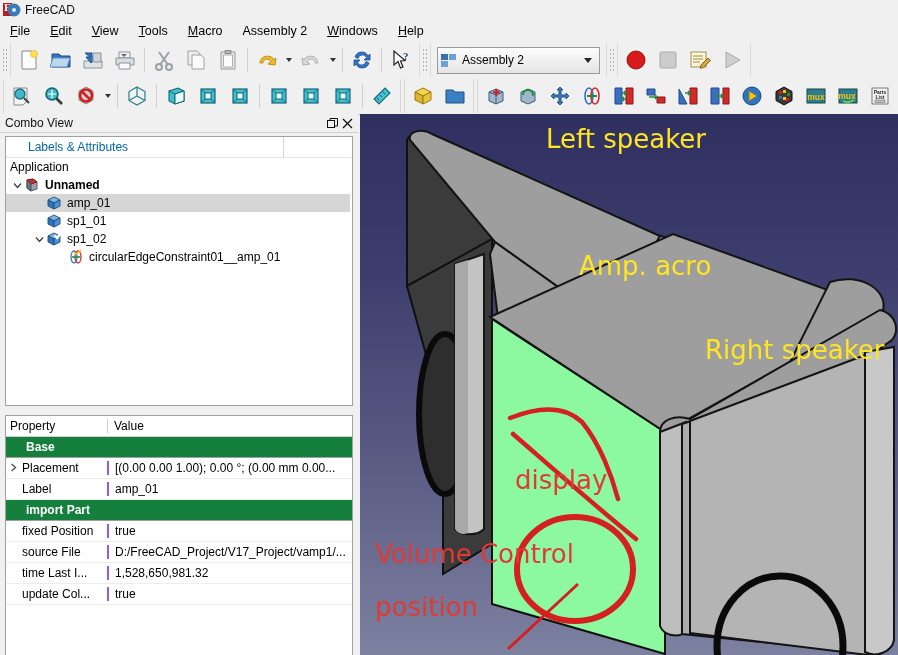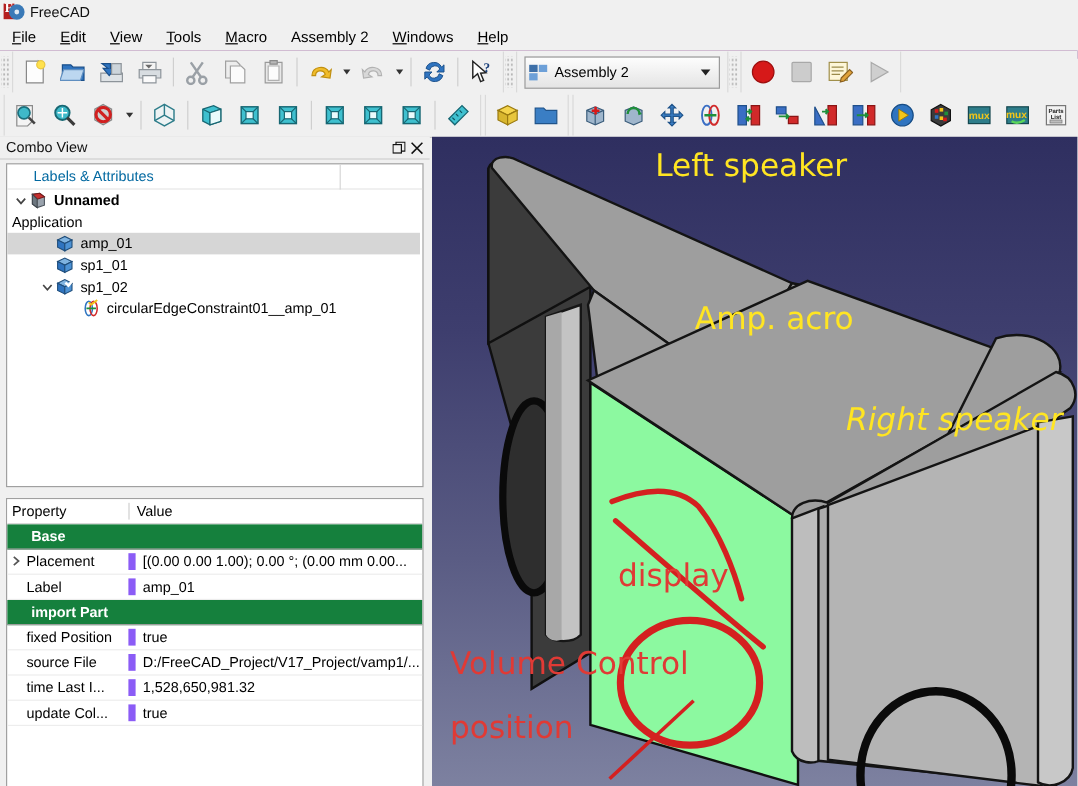--- a/index.html
+++ b/index.html
@@ -207,21 +207,21 @@
     width: 101px; box-sizing: border-box;
     display: flex; align-items: center; overflow: hidden;
     white-space: nowrap;
   }
   .prop-row .c1 .exp {
     width: 14px; text-align: center; color: #555; font-size: 9px;
     flex-shrink: 0;
   }
   .prop-row .c1 .pname { padding-left: 2px; }
   .prop-row .c2 {
-    flex: 1; padding-left: 6px; border-left: 6px solid #8b5cf6;
+    flex: 1; padding-left: 6px; border-left: 2px solid #8b5cf6;
     white-space: nowrap; overflow: hidden;
   }
   .prop-row.group {
     background: #15803d; color: #fff; font-weight: bold;
     border-bottom: 1px solid #9e9e9e;
   }
   .prop-row.group .c1 { width: 100%; padding-left: 20px; }
 
   
   .view3d {
@@ -601,38 +601,38 @@
         <svg width="11" height="11" viewBox="0 0 11 11">
           <path d="M1 1 L10 10 M10 1 L1 10" stroke="#111" stroke-width="1.3"></path>
         </svg>
       </div>
     </div>
 
 
     <div class="tree-panel">
       <div class="tree-colsep"></div>
       <div class="tree-head">Labels &amp; Attributes</div>
+      <div class="tree-row" style="padding-left:4px;">
+        <span class="tlabel">Application</span>
+      </div>
+
       <div class="tree-row" style="padding-left:4px;">
         <span class="twisty">
           <svg width="9" height="9" viewBox="0 0 9 9">
               <path d="M1 2.5 L4.5 6.5 L8 2.5" fill="none" stroke="#444" stroke-width="1.4"></path>
             </svg>
         </span>
         <span class="ticon">
           <svg width="16" height="16" viewBox="0 0 16 16">
             <path d="M3 3 L9 2 L13 5 L13 12 L7 14 L3 11 Z" fill="#9aa3ad" stroke="#4a525a" stroke-width=".9"></path>
             <path d="M9 2 L13 5 L7 7 L3 3 Z" fill="#c53030" stroke="#7a1a1a" stroke-width=".9"></path>
             <path d="M3 3 L7 7 L7 14 L3 11 Z" fill="#6d7780" stroke="#40474e" stroke-width=".9"></path>
           </svg>
         </span>
         <span class="tlabel bold">Unnamed</span>
-      </div>
-
-      <div class="tree-row" style="padding-left:4px;">
-        <span class="tlabel">Application</span>
       </div>
 
       <div class="tree-row selected" style="padding-left:40px; margin-right:2px;">
         <span class="ticon">
           <svg width="16" height="16" viewBox="0 0 16 16">
             <path d="M2 5 L8 2 L14 5 L8 8 Z" fill="#7fb3e0" stroke="#1f4d7a" stroke-width=".9"></path>
             <path d="M2 5 L8 8 L8 14 L2 11 Z" fill="#2f74c0" stroke="#1f4d7a" stroke-width=".9"></path>
             <path d="M14 5 L8 8 L8 14 L14 11 Z" fill="#4d92d4" stroke="#1f4d7a" stroke-width=".9"></path>
           </svg>
         </span>
@@ -814,19 +814,19 @@
       <g stroke="#d42020" fill="none" stroke-width="6">
         <ellipse cx="215" cy="455" rx="58" ry="52"></ellipse>
       </g>
       <g stroke="#d42020" fill="none" stroke-width="3">
         <path d="M218 470 L148 535"></path>
       </g>
     </svg>
 
     <div class="anno yellow" style="left:186px; top:10px; font-size:26px;">Left speaker</div>
     <div class="anno yellow" style="left:219px; top:137px; font-size:26px;">Amp. acro</div>
-    <div class="anno yellow" style="left:345px; top:221px; font-size:26px;font-style:italic;">Right speaker</div>
+    <div class="anno yellow" style="left:345px; top:221px; font-size:26px;">Right speaker</div>
     <div class="anno red" style="left:155px; top:351px; font-size:26px;">display</div>
     <div class="anno red" style="left:15px; top:425px; font-size:26px;">Volume Control</div>
     <div class="anno red" style="left:15px; top:478px; font-size:26px;">position</div>
   </div>
 
 </div>
 
 </body></html>

